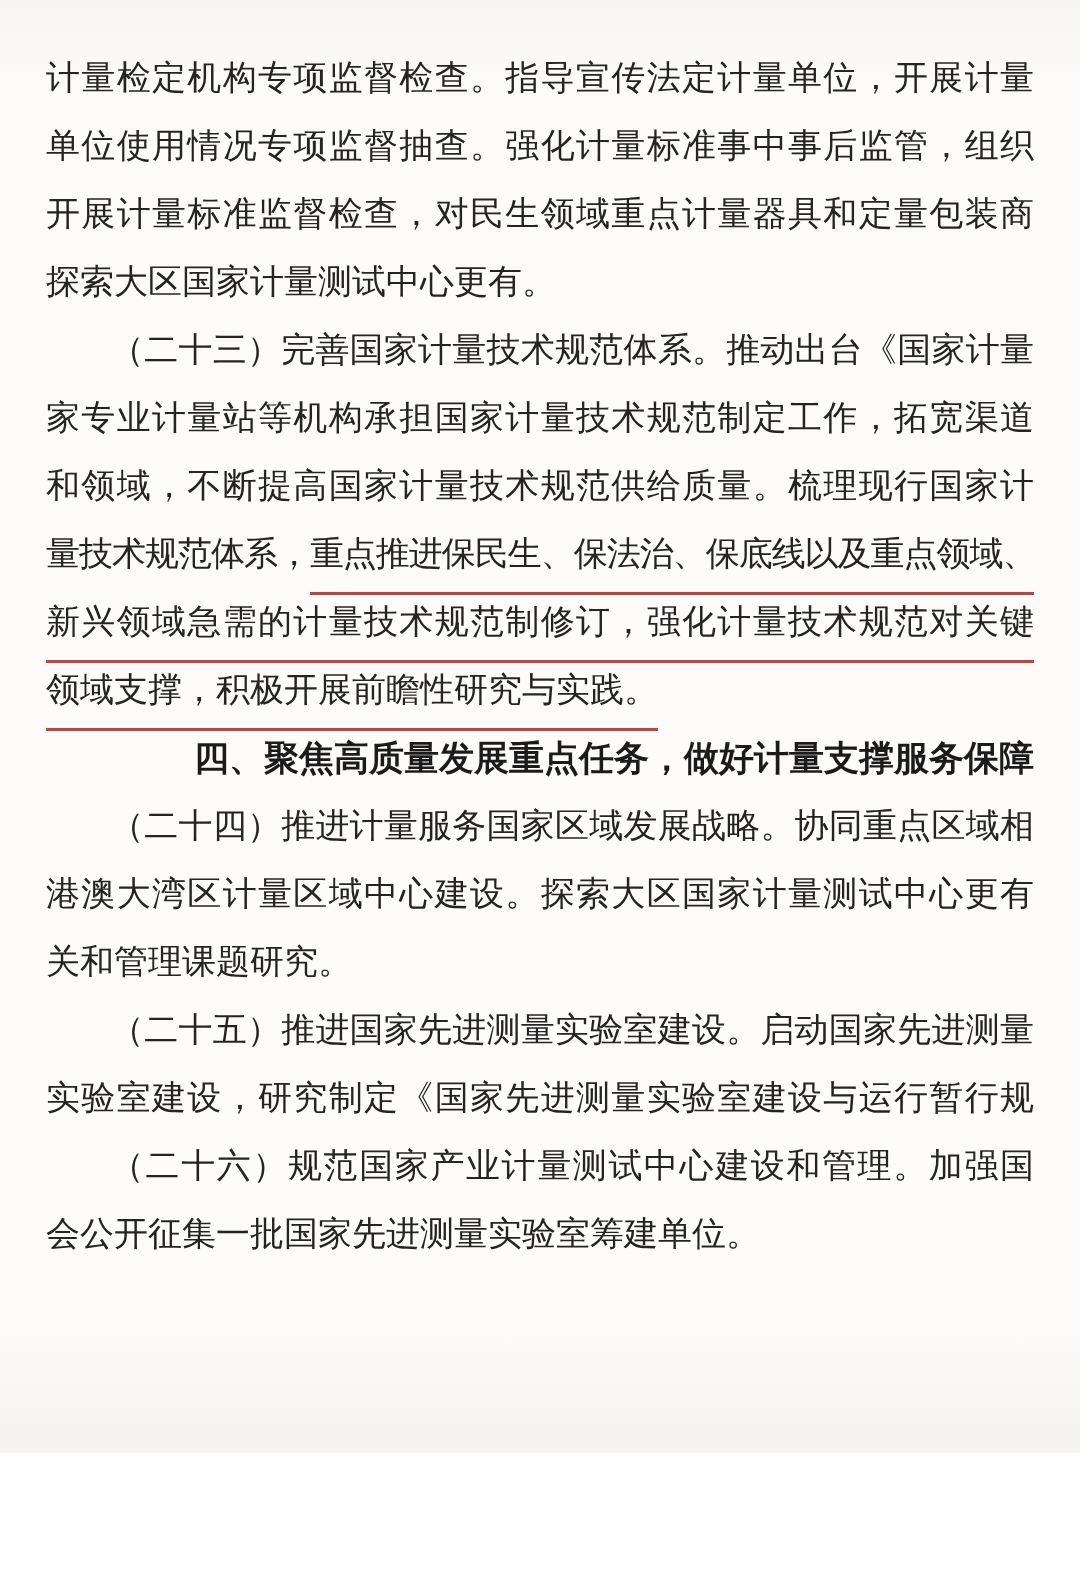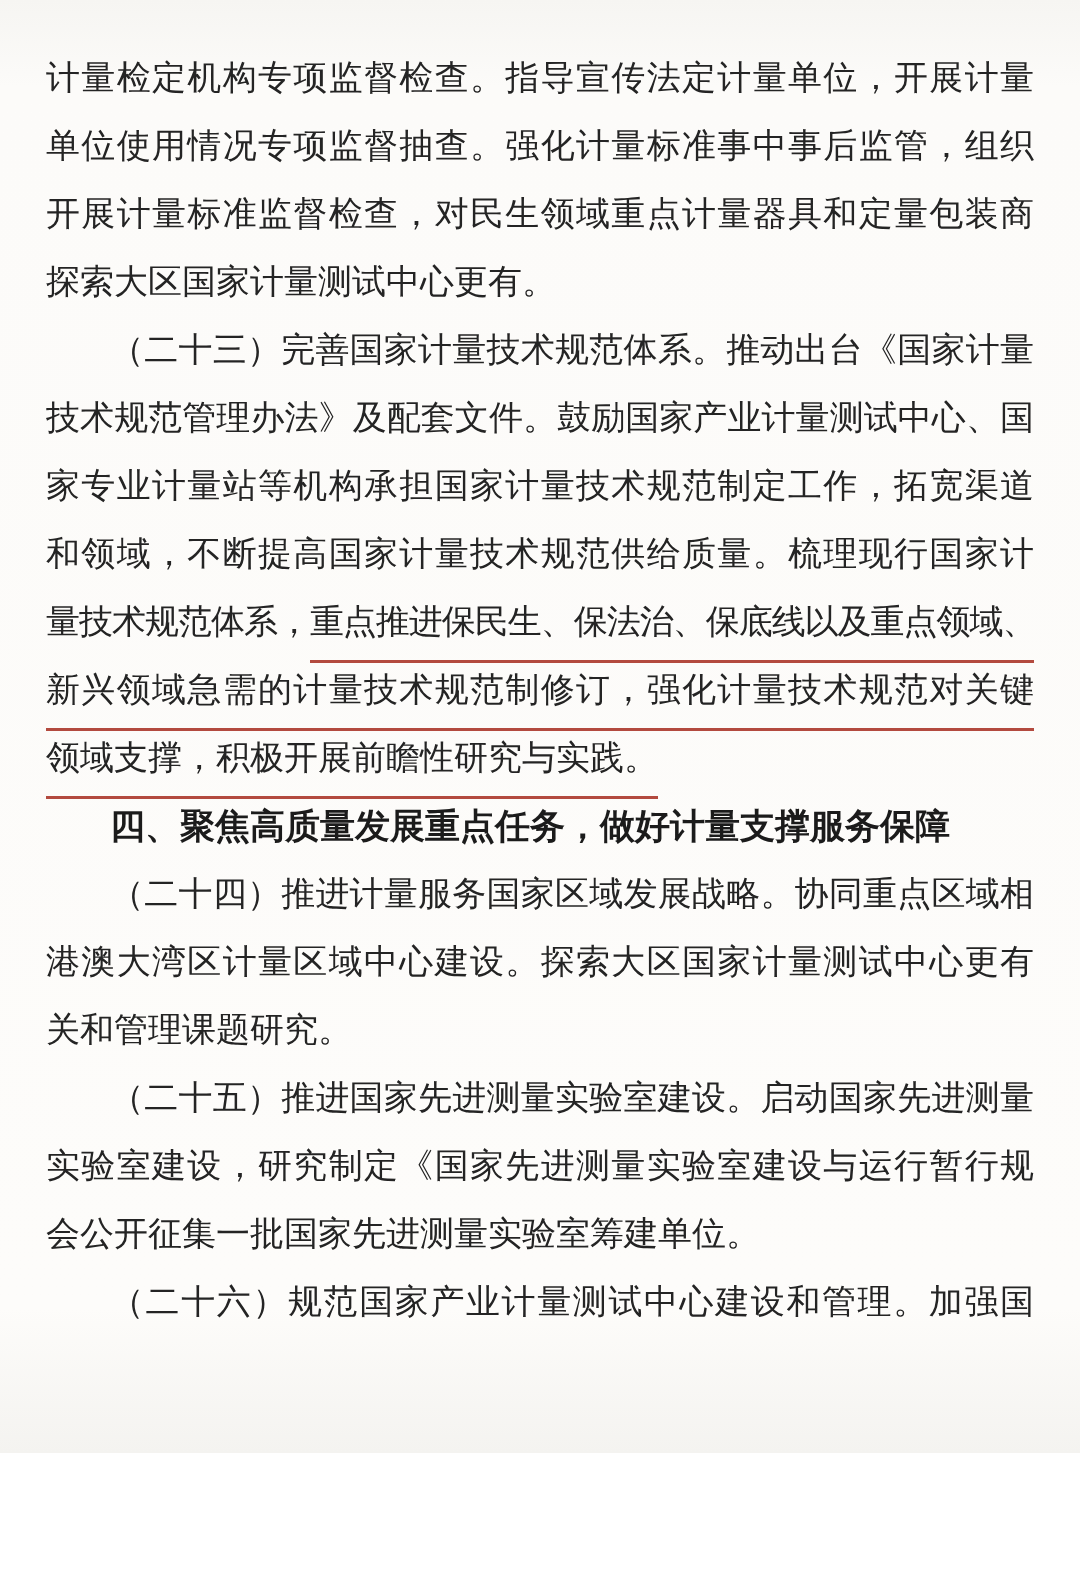--- a/index.html
+++ b/index.html
@@ -24,20 +24,21 @@
     text-justify: inter-character;
     white-space: nowrap;
   }
   .line.justify {
     text-align: justify;
     text-align-last: justify;
     white-space: normal;
   }
   .line.indent {
     padding-left: 64px;
+    text-align: right;
   }
   .line.tight {
     letter-spacing: -2.5px;
   }
   .line.bold {
     font-family: "Liberation Sans", "DejaVu Sans", sans-serif;
     font-weight: 700;
     color: #1b1b1b;
     font-size: 35px;
   }
@@ -51,27 +52,26 @@
 </style>
 </head>
 <body>
 
 <div class="page" style="--underline-color: #b34a3f; color: rgb(36, 36, 36);">
     <div class="line justify"><span class="seg">计量检定机构专项监督检查。指导宣传法定计量单位，开展计量</span></div>
     <div class="line justify"><span class="seg">单位使用情况专项监督抽查。强化计量标准事中事后监管，组织</span></div>
     <div class="line justify"><span class="seg">开展计量标准监督检查，对民生领域重点计量器具和定量包装商</span></div>
     <div class="line"><span class="seg">探索大区国家计量测试中心更有。</span></div>
     <div class="line indent justify"><span class="seg">（二十三）完善国家计量技术规范体系。推动出台《国家计量</span></div>
-    <div class="line justify"><span class="seg">技术规范管理办法》及配套文件。鼓励国家产业计量测试中心、国</span></div>
     <div class="line justify"><span class="seg">家专业计量站等机构承担国家计量技术规范制定工作，拓宽渠道</span></div>
     <div class="line justify"><span class="seg">和领域，不断提高国家计量技术规范供给质量。梳理现行国家计</span></div>
     <div class="line justify tight"><span class="seg">量技术规范体系，</span><span class="seg underline">重点推进保民生、保法治、保底线以及重点领域、</span></div>
     <div class="line justify"><span class="seg underline">新兴领域急需的计量技术规范制修订，强化计量技术规范对关键</span></div>
     <div class="line"><span class="seg underline">领域支撑，积极开展前瞻性研究与实践。</span></div>
     <div class="line indent bold"><span class="seg">四、聚焦高质量发展重点任务，做好计量支撑服务保障</span></div>
     <div class="line indent justify"><span class="seg">（二十四）推进计量服务国家区域发展战略。协同重点区域相</span></div>
     <div class="line justify"><span class="seg">港澳大湾区计量区域中心建设。探索大区国家计量测试中心更有</span></div>
     <div class="line"><span class="seg">关和管理课题研究。</span></div>
     <div class="line indent justify"><span class="seg">（二十五）推进国家先进测量实验室建设。启动国家先进测量</span></div>
     <div class="line justify"><span class="seg">实验室建设，研究制定《国家先进测量实验室建设与运行暂行规</span></div>
+    <div class="line indent justify"><span class="seg">（二十六）规范国家产业计量测试中心建设和管理。加强国</span></div>
     <div class="line"><span class="seg">会公开征集一批国家先进测量实验室筹建单位。</span></div>
-    <div class="line indent justify"><span class="seg">（二十六）规范国家产业计量测试中心建设和管理。加强国</span></div>
   </div>
 
 </body></html>

